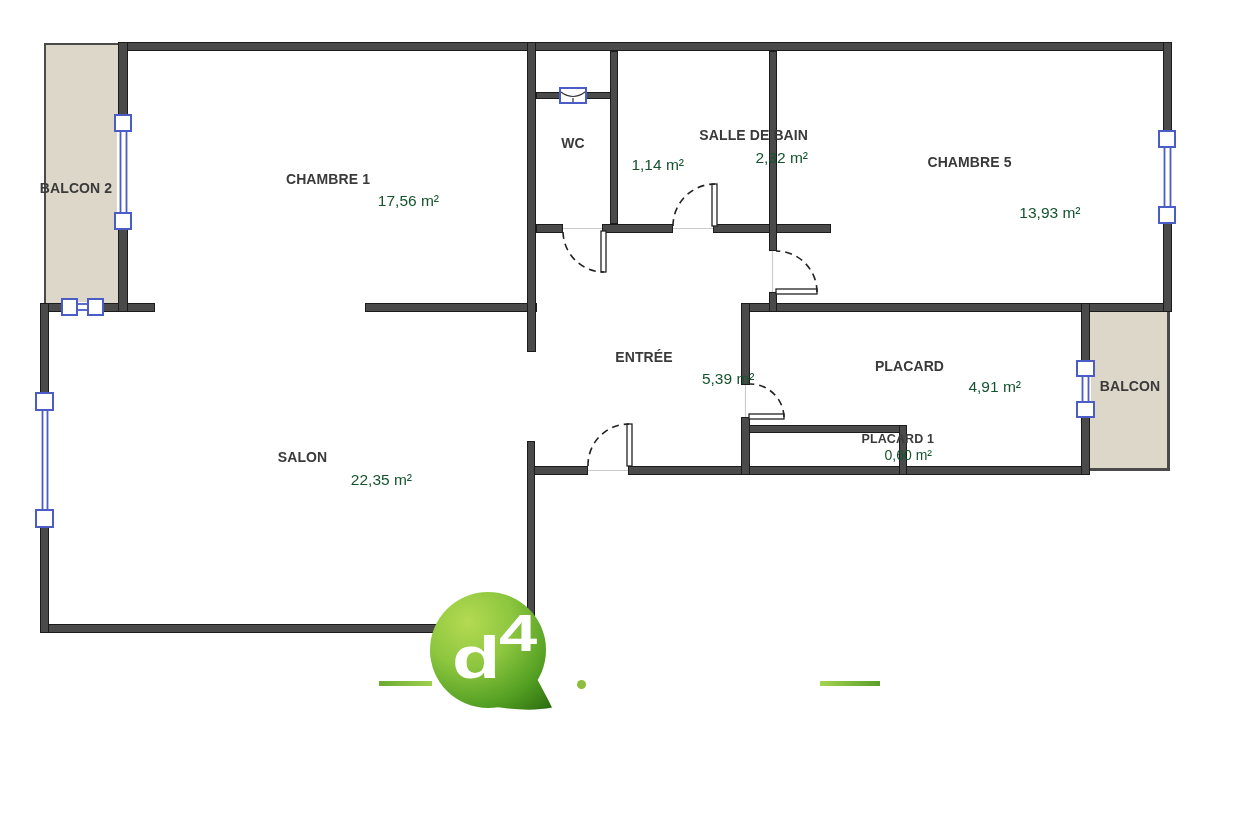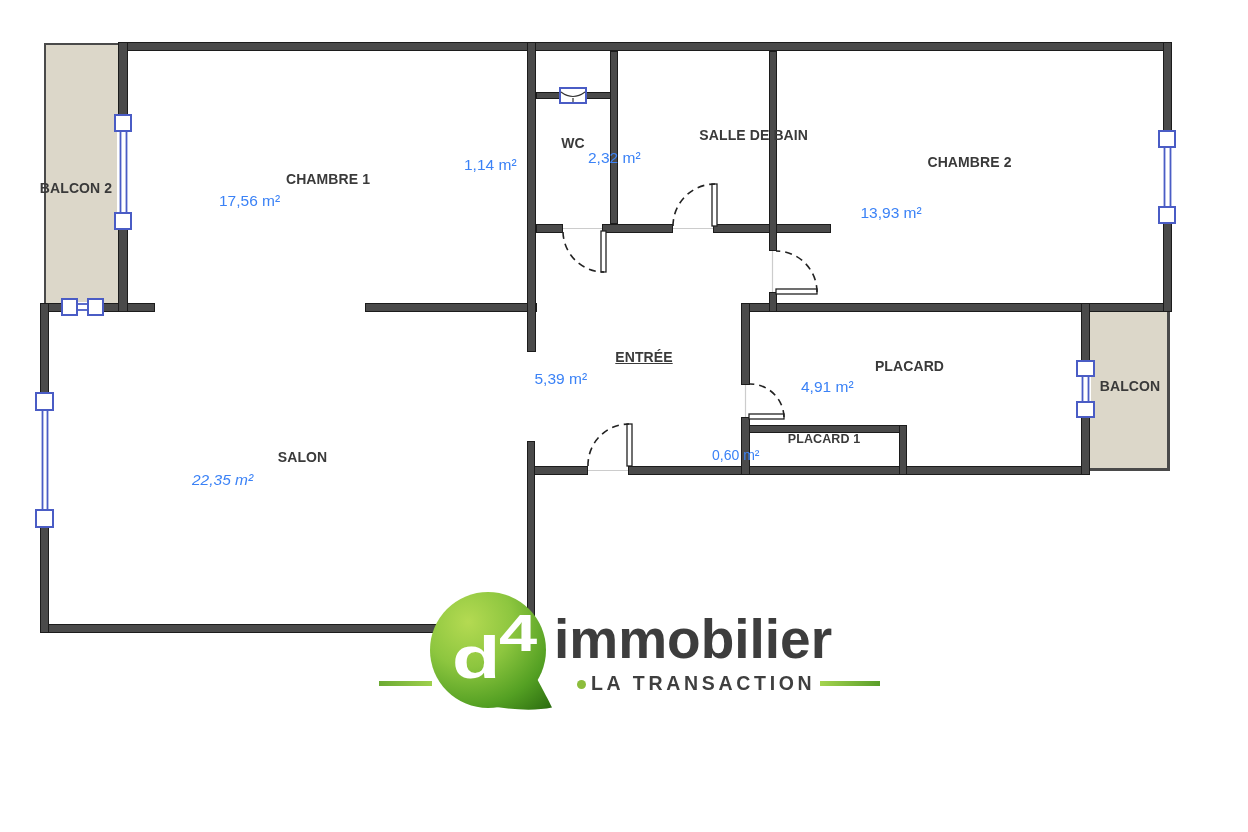--- a/index.html
+++ b/index.html
@@ -1,22 +1,22 @@
 <!DOCTYPE html>
 <html><head>
 <meta charset="utf-8">
 <style>
   html,body{margin:0;padding:0;background:#ffffff;}
   #plan{position:relative;width:1248px;height:832px;overflow:hidden;background:#ffffff;
         font-family:"Liberation Sans",sans-serif;}
   .w{position:absolute;background:#4a4a4a;border:1px solid #1c1c1c;box-sizing:border-box;}
   .lbl{position:absolute;width:220px;margin-left:-110px;text-align:center;
        font-weight:bold;font-size:14px;color:#3a3a3a;letter-spacing:.1px;line-height:1;}
-  .sub{position:absolute;width:220px;margin-left:-110px;text-align:left;
-       font-weight:normal;font-size:15.5px;color:#3b82f6;letter-spacing:0px;line-height:1;}
+  .sub{position:absolute;width:220px;margin-left:-110px;text-align:right;
+       font-weight:normal;font-size:15.5px;color:#14532d;letter-spacing:0px;line-height:1;}
 </style>
 </head>
 <body>
 <div id="plan">
 
 <div style="position:absolute;left:44px;top:43px;width:74px;height:260px;background:#dcd7c9;border-left:2px solid #4a4a4a;border-top:2px solid #4a4a4a;box-sizing:border-box;"></div>
 
 <div style="position:absolute;left:1090px;top:312px;width:80px;height:159px;background:#dcd7c9;border-right:3px solid #4a4a4a;border-bottom:3px solid #4a4a4a;box-sizing:border-box;"></div>
 
 <div class="w" style="left:118px;top:42px;width:1054px;height:9px;"></div>
@@ -153,62 +153,60 @@
 <div class="sub" style="left:329px;top:193px;">17,56 m²</div>
 
 <div class="lbl" style="left:573px;top:135.5px;">WC</div>
 
 <div class="sub" style="left:574px;top:157px;">1,14 m²</div>
 
 <div class="lbl" style="left:698px;top:127.5px;text-align:right;">SALLE DE BAIN</div>
 
 <div class="sub" style="left:698px;top:149.5px;">2,32 m²</div>
 
-<div class="lbl" style="left:969.5px;top:155px;">CHAMBRE 2</div>
+<div class="lbl" style="left:969.5px;top:155px;">CHAMBRE 5</div>
 
 <div class="sub" style="left:970.5px;top:177px;margin-top:28px;">13,93 m²</div>
 
-<div class="lbl" style="left:644px;top:350px;text-decoration:underline;">ENTRÉE</div>
+<div class="lbl" style="left:644px;top:350px;">ENTRÉE</div>
 
 <div class="sub" style="left:644.5px;top:370.5px;">5,39 m²</div>
 
 <div class="lbl" style="left:909.5px;top:358.5px;">PLACARD</div>
 
 <div class="sub" style="left:911px;top:378.5px;">4,91 m²</div>
 
 <div class="lbl" style="left:1130px;top:378.5px;">BALCON</div>
 
-<div class="lbl" style="left:824px;top:433px;font-size:12.5px;">PLACARD 1</div>
+<div class="lbl" style="left:824px;top:433px;font-size:12.5px;text-align:right;">PLACARD 1</div>
 
 <div class="sub" style="left:822px;top:447.5px;font-size:14px;">0,60 m²</div>
 
 <div class="lbl" style="left:302.5px;top:450px;">SALON</div>
 
-<div class="sub" style="left:302px;top:471.5px;font-style:italic;">22,35 m²</div>
+<div class="sub" style="left:302px;top:471.5px;">22,35 m²</div>
 
 <svg width="1248" height="832" style="position:absolute;left:0;top:0" viewBox="0 0 1248 832">
   <defs>
     <radialGradient id="gg" gradientUnits="userSpaceOnUse" cx="468" cy="622" r="118">
       <stop offset="0%" stop-color="#b4da52"></stop>
       <stop offset="38%" stop-color="#8dc63f"></stop>
       <stop offset="72%" stop-color="#54a023"></stop>
       <stop offset="100%" stop-color="#2d6f10"></stop>
     </radialGradient>
   </defs>
   <g fill="url(#gg)">
     <circle cx="488" cy="650" r="58"></circle>
     <path d="M 535,675 C 544,692 549,701 552,707.5 C 536,711 512,710 490,706 C 514,701 528,691 535,675 Z"></path>
   </g>
   <text transform="translate(452,678) scale(1.32,1)" font-family="Liberation Sans, sans-serif" font-weight="bold" font-size="60" fill="#ffffff">d</text>
   <text transform="translate(499,651) scale(1.32,1)" font-family="Liberation Sans, sans-serif" font-weight="bold" font-size="52" fill="#ffffff">4</text>
 </svg>
 
-<div style="position:absolute;left:554px;top:612px;font-family:'Liberation Sans',sans-serif;font-weight:bold;font-size:55px;line-height:1;color:#3d3d3d;letter-spacing:0px;">immobilier</div>
 
 <div style="position:absolute;left:577px;top:680px;width:9px;height:9px;border-radius:50%;background:#8cbd3c;"></div>
 
-<div style="position:absolute;left:591px;top:673.5px;font-family:'Liberation Sans',sans-serif;font-weight:bold;font-size:19.5px;line-height:1;color:#3f3f3f;letter-spacing:3.7px;">LA TRANSACTION</div>
 
 <div style="position:absolute;left:379px;top:681px;width:53px;height:5px;background:linear-gradient(90deg,#6caa33,#9ed04c);"></div>
 
 <div style="position:absolute;left:820px;top:681px;width:60px;height:5px;background:linear-gradient(90deg,#a4d44e,#5a9e2a);"></div>
 
 </div>
 
 </body></html>

